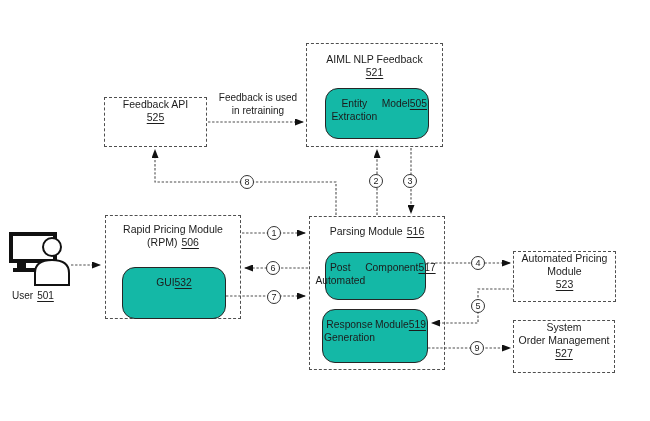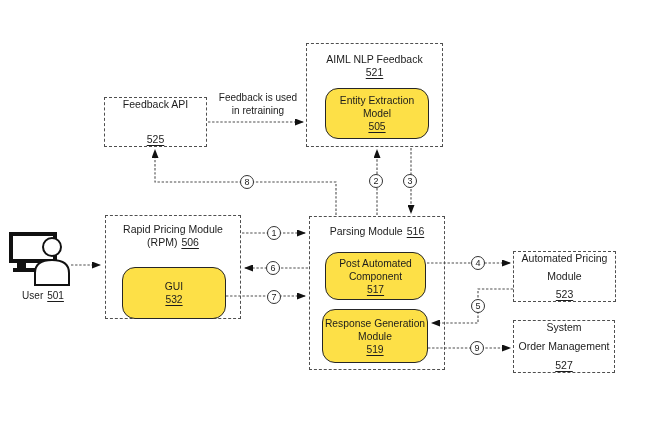--- a/index.html
+++ b/index.html
@@ -4,38 +4,38 @@
 <style>
   html,body { margin:0; padding:0; background:#ffffff; }
   .stage {
     position:relative; width:650px; height:421px; background:#ffffff;
     font-family:"Liberation Sans", sans-serif; color:#1c1c1c; overflow:hidden;
   }
   .box {
     position:absolute; box-sizing:border-box; border:1px dashed #4f4f4f;
     background:transparent; text-align:center; font-size:10.5px; line-height:13px;
   }
-  .box.vcenter { display:flex; flex-direction:column; justify-content:space-between; }
+  .box.vcenter { display:flex; flex-direction:column; justify-content:flex-start; }
   .rbox {
     position:absolute; box-sizing:border-box; border:1.5px solid #262626;
-    border-radius:13px; background:#fde047; display:flex; flex-direction:column;
+    border-radius:13px; background:#14b8a6; display:flex; flex-direction:row;
     justify-content:center; text-align:center; font-size:10.3px; line-height:13px;
-    padding:0 1px;
+    padding:8px 1px;
   }
   .ref { text-decoration:underline; text-underline-offset:2px; }
   .pfx { margin-right:4px; }
   .num {
     position:absolute; width:14px; height:14px; box-sizing:border-box;
     border:1px solid #333; border-radius:50%; background:#ffffff;
     font-size:9px; line-height:12px; text-align:center; z-index:6;
   }
   .note { position:absolute; text-align:center; font-size:10px; line-height:12.5px; }
   .overlay { position:absolute; left:0; top:0; z-index:2; }
   .boxlayer { z-index:3; }
-  .userlabel { position:absolute; text-align:center; font-size:10px; }
+  .userlabel { position:absolute; font-size:10px; }
 </style>
 </head>
 <body>
 
 <div class="stage">
 
   <svg class="overlay" width="650" height="421" viewBox="0 0 650 421">
     <defs>
       <marker id="ah" markerWidth="9" markerHeight="7" refX="8" refY="3.5" orient="auto" markerUnits="userSpaceOnUse">
         <path d="M0,0 L9,3.5 L0,7 Z" fill="#111111"></path>

